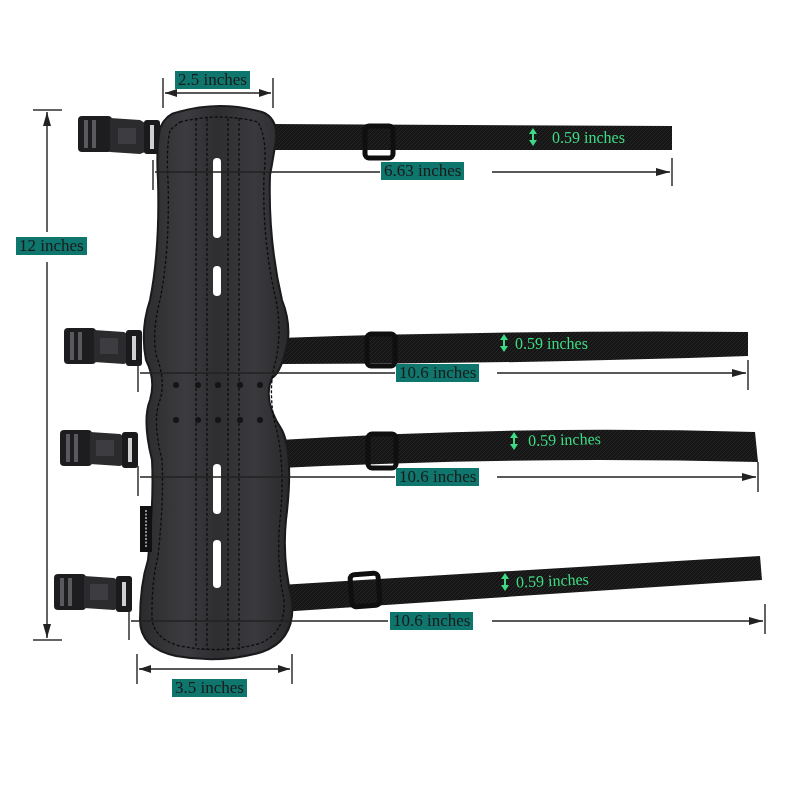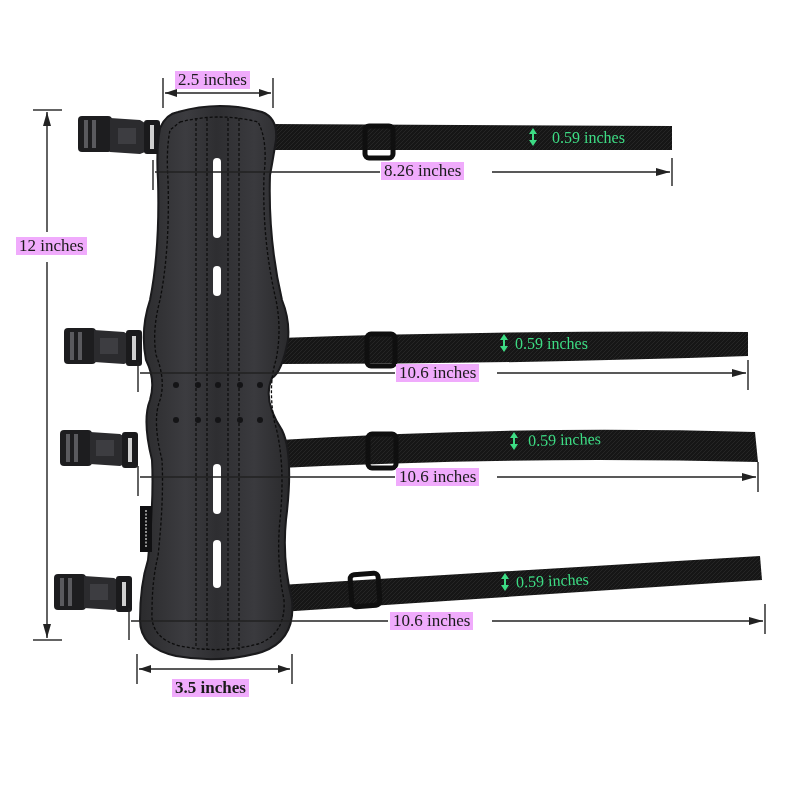--- a/index.html
+++ b/index.html
@@ -1,18 +1,18 @@
 <!DOCTYPE html>
 <html><head>
 <meta charset="utf-8">
 <style>
   html, body { margin: 0; padding: 0; background: #ffffff; }
   #stage { position: relative; width: 800px; height: 800px; overflow: hidden; background: #fff; font-family: "Liberation Serif", "DejaVu Serif", serif; }
   svg { position: absolute; left: 0; top: 0; }
-  .dim-label { position: absolute; font-size: 17px; color: #1a1a1a; white-space: nowrap; background: #f0abfc; padding: 0 3px; line-height: 18px; }
+  .dim-label { position: absolute; font-size: 17px; color: #1a1a1a; white-space: nowrap; background: #0f766e; padding: 0 3px; line-height: 18px; }
   .width-label { position: absolute; font-size: 16px; white-space: nowrap; line-height: 16px; }
 </style>
 </head>
 <body>
 
 <div id="stage">
   <svg width="800" height="800" viewBox="0 0 800 800">
     <defs>
       <pattern id="weave" width="4" height="4" patternUnits="userSpaceOnUse">
         <rect width="4" height="4" fill="#161616"></rect>
@@ -170,22 +170,22 @@
         <rect x="513" y="437" width="2" height="8"></rect>
         <path d="M514 450 L510 444 L518 444 Z"></path>
       <path d="M505 573 L501 579 L509 579 Z"></path>
         <rect x="504" y="578" width="2" height="8"></rect>
         <path d="M505 591 L501 585 L509 585 Z"></path>
     </g>
   </svg>
 
   <span class="dim-label" style="left:175px; top:71px;">2.5 inches</span>
   <span class="dim-label" style="left:16px; top:237px;">12 inches</span>
-  <span class="dim-label" style="left:172px; top:679px;font-weight:bold;">3.5 inches</span>
-  <span class="dim-label" style="left:381px; top:162px;">8.26 inches</span>
+  <span class="dim-label" style="left:172px; top:679px;">3.5 inches</span>
+  <span class="dim-label" style="left:381px; top:162px;">6.63 inches</span>
   <span class="dim-label" style="left:396px; top:364px;">10.6 inches</span>
   <span class="dim-label" style="left:396px; top:468px;">10.6 inches</span>
   <span class="dim-label" style="left:390px; top:612px;">10.6 inches</span>
 
   <span class="width-label" style="left:552px; top:130px; color:#3ddc84;">0.59 inches</span>
   <span class="width-label" style="left:515px; top:336px; color:#3ddc84;">0.59 inches</span>
   <span class="width-label" style="left:528px; top:432px; color:#3ddc84; transform:rotate(-1.5deg);">0.59 inches</span>
   <span class="width-label" style="left:516px; top:573px; color:#3ddc84; transform:rotate(-2.5deg);">0.59 inches</span>
 </div>
 

